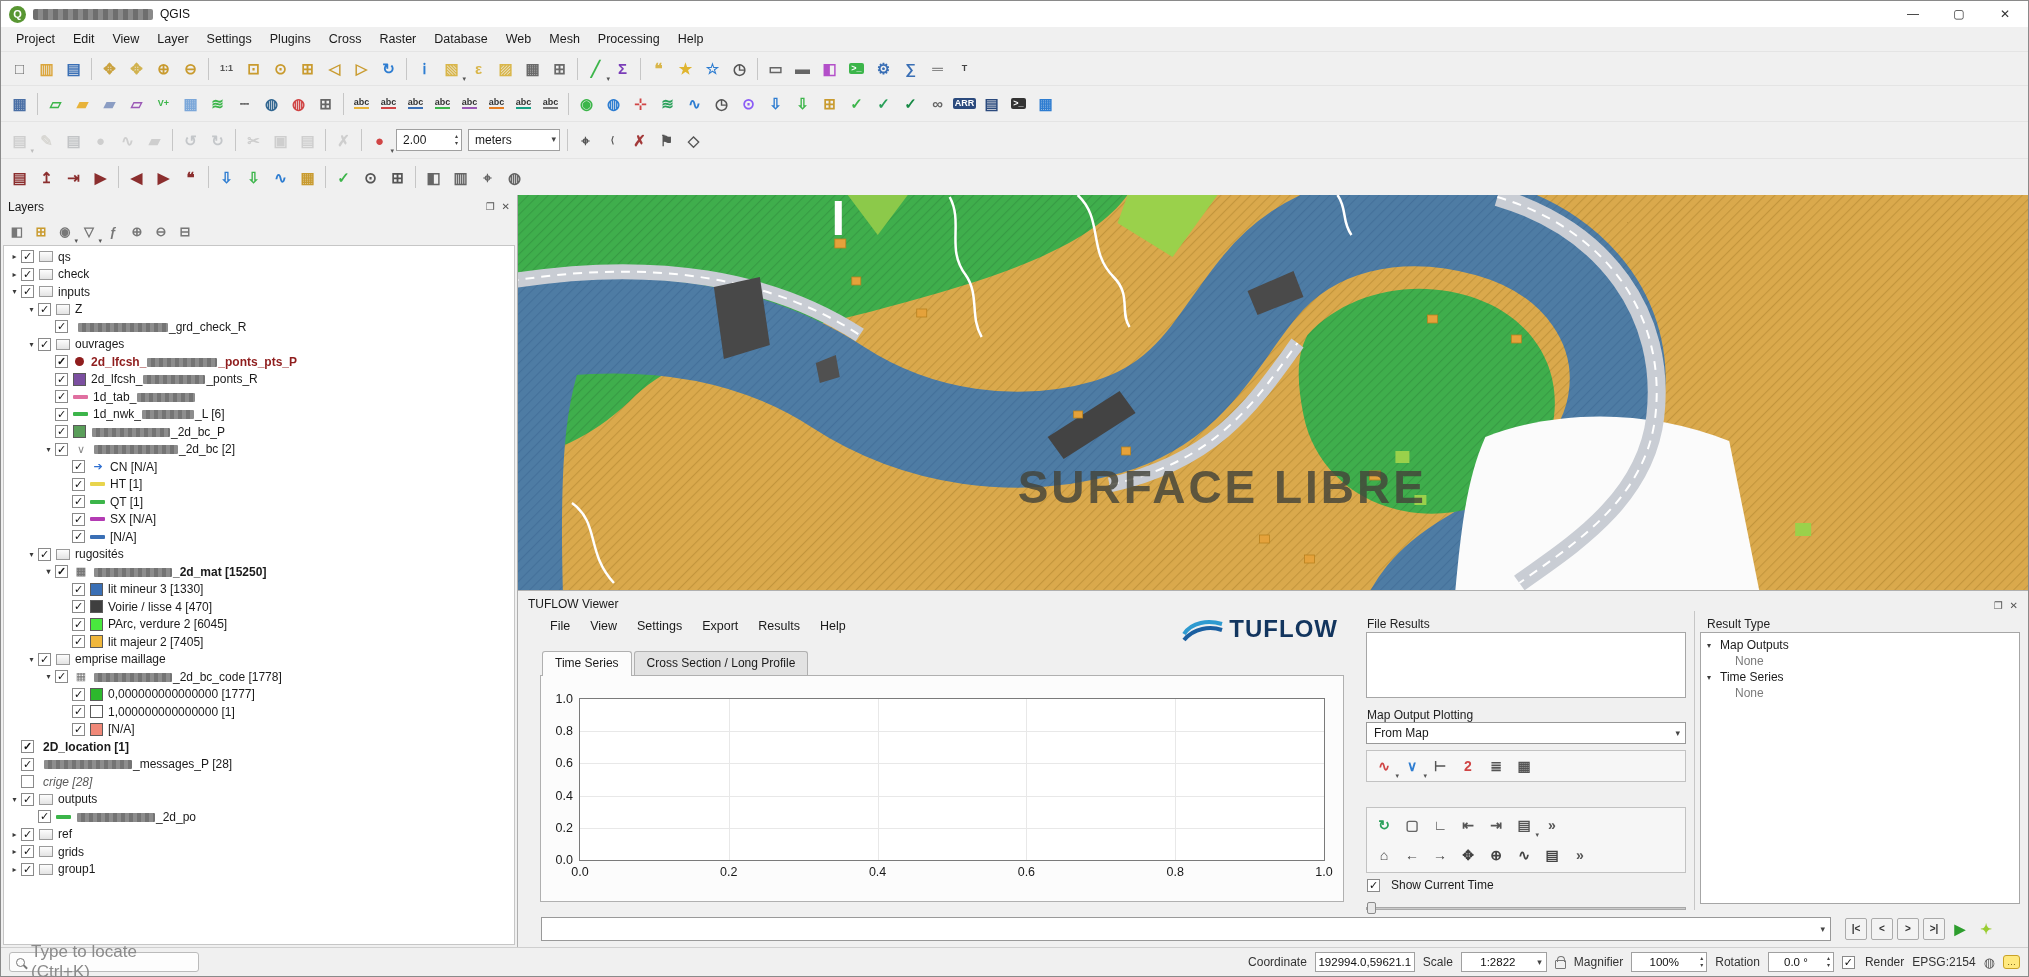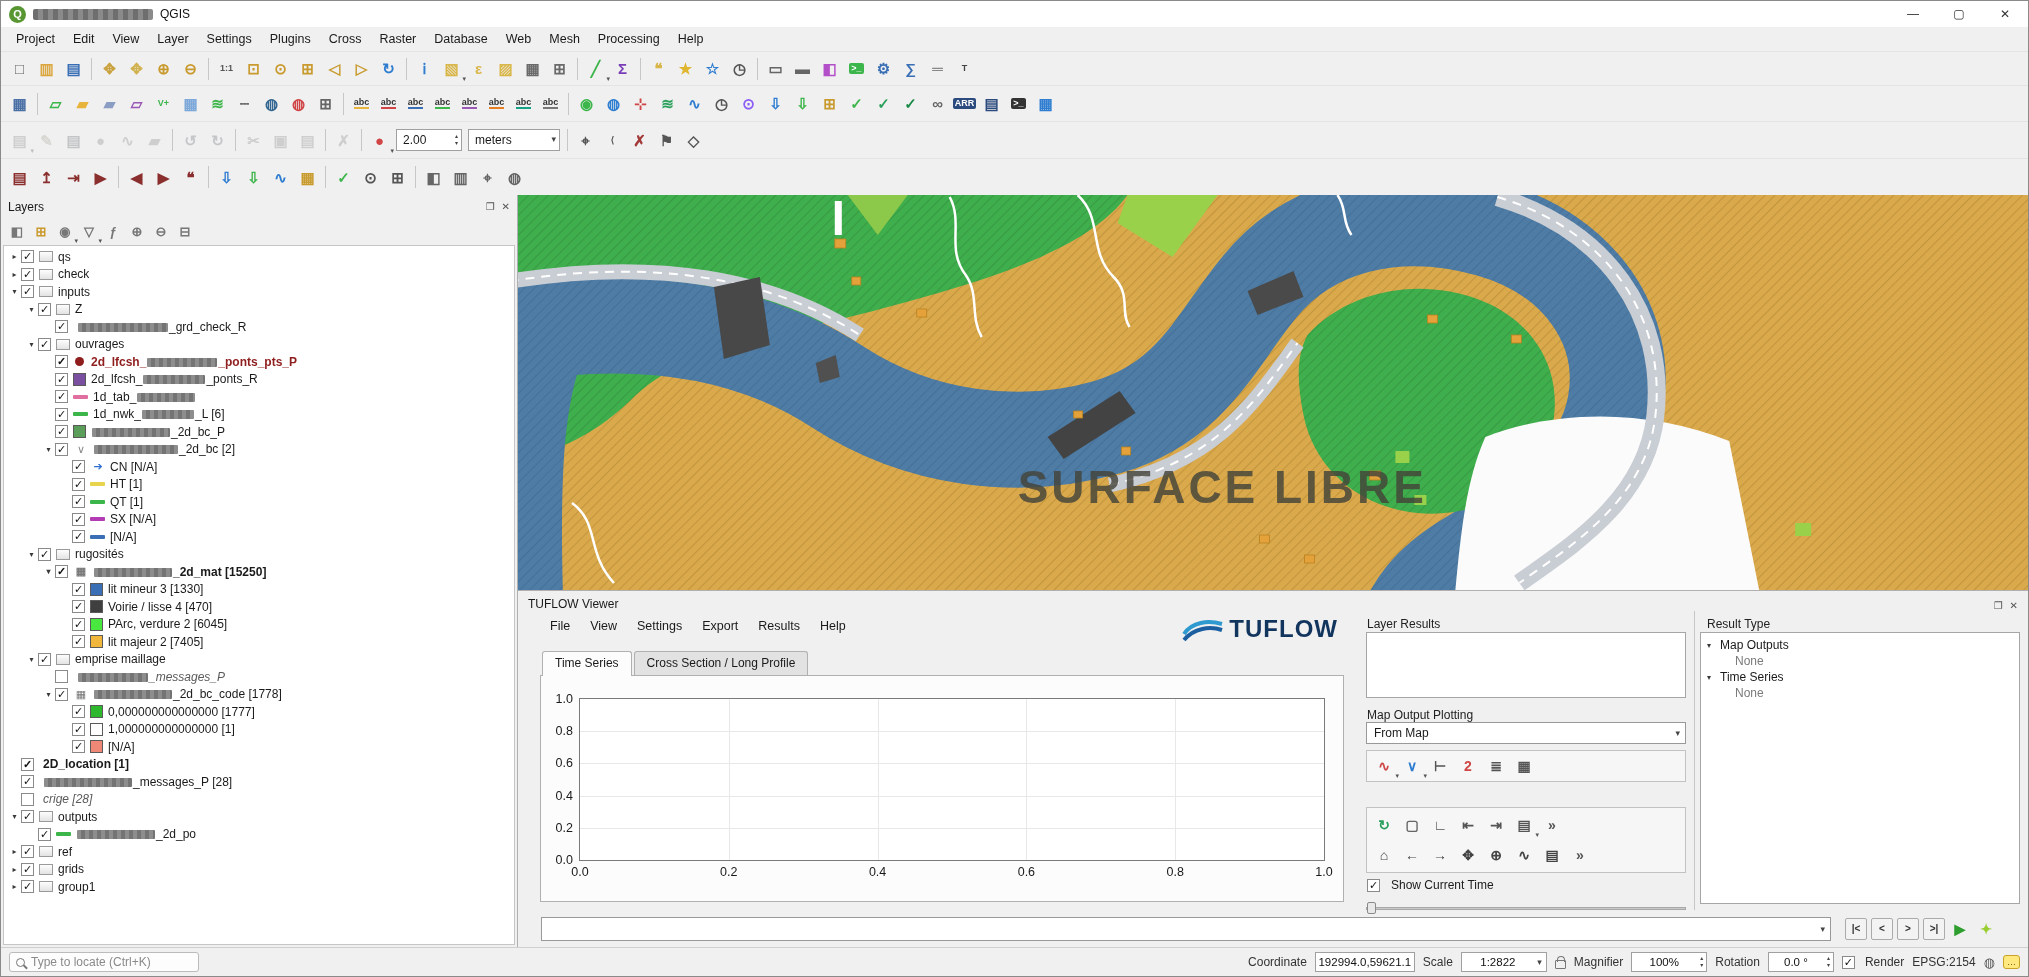--- a/index.html
+++ b/index.html
@@ -103,21 +103,21 @@
   .rtrow.child{padding-left:34px;color:#7a7a7a}
 
   #tf-bottom{height:37px;flex:0 0 auto;display:flex;align-items:center;padding-left:23px;gap:4px}
   #tf-time-combo{width:1290px;flex:0 0 auto;height:24px}
   .pbtn{width:22px;height:22px;border:1px solid #ababab;background:#f3f3f3;display:flex;align-items:center;justify-content:center;font-size:10px;color:#333;border-radius:2px;flex:0 0 auto}
   .pbtn.flat{border:none;background:transparent}
   .pbtn .g{font-weight:bold}
 
   
   #statusbar{height:29px;flex:0 0 auto;display:flex;align-items:center;padding:0 8px;gap:8px;border-top:1px solid #cfcfcf;font-size:12px;color:#333;background:#f0f0f0}
-  #locate{width:190px;height:20px;border:1px solid #bbb;border-radius:3px;background:#fdfdfd;display: flex;align-items:center;padding:0 6px;gap:6px;color:#8a8a8a;font-size:12px;flex:0 0 auto}
+  #locate{width:190px;height:20px;border:1px solid #bbb;border-radius:3px;background:#fdfdfd;display: flex;align-items:center;padding:0 6px;gap:6px;color:#8a8a8a;font-size:17px;flex:0 0 auto}
   .mag{width:9px;height:9px;border:1.5px solid #777;border-radius:50%;position:relative;flex:0 0 auto}
   .mag::after{content:"";position:absolute;width:5px;height:1.5px;background:#777;transform:rotate(45deg);right:-4px;bottom:-2px}
   .sb-field{height:20px;border:1px solid #a0a0a0;background:#fff;display:flex;align-items:center;justify-content:center;padding:0 6px;font-size:11.5px;color:#111;flex:0 0 auto}
   .sb-combo{position:relative;padding-right:18px}
   .sb-combo::after{content:"▾";position:absolute;right:4px;font-size:9px;color:#444}
   .sb-spin{position:relative;padding-right:16px}
   .sb-spin .caret{position:absolute;right:3px;display:flex;flex-direction:column;font-size:6px;color:#444;line-height:1.1}
   .padlock{width:11px;height:9px;border:1px solid #777;border-radius:1px;position:relative;margin-top:4px;flex:0 0 auto}
   .padlock::before{content:"";position:absolute;left:1.5px;top:-5px;width:6px;height:5px;border:1.5px solid #777;border-bottom:none;border-radius:4px 4px 0 0}
   .sbcheck{display:flex;align-items:center;gap:5px}
@@ -698,26 +698,20 @@
             <span class="arr"></span>
             <span class="cb on">✓</span>
             <span class="ic-swatch" style="background: rgb(240, 183, 60);"></span>
             <span class="lab"><span>lit majeur 2 [7405]</span></span>
           </div>
           <div class="trow" style="padding-left: 21px;">
             <span class="arr">▾</span>
             <span class="cb on">✓</span>
             <span class="ic-group"></span>
             <span class="lab"><span>emprise maillage</span></span>
-          </div>
-          <div class="trow italic" style="padding-left: 38px;">
-            <span class="arr"></span>
-            <span class="cb"></span>
-            <span class="ic-none"></span>
-            <span class="lab"><span class="redact" style="width: 70px;"></span><span>_messages_P</span></span>
           </div>
           <div class="trow" style="padding-left: 38px;">
             <span class="arr">▾</span>
             <span class="cb on">✓</span>
             <span class="ic-glyph" style="color: rgb(119, 119, 119);">▦</span>
             <span class="lab"><span class="redact" style="width: 78px;"></span><span>_2d_bc_code [1778]</span></span>
           </div>
           <div class="trow" style="padding-left: 55px;">
             <span class="arr"></span>
             <span class="cb on">✓</span>
@@ -902,21 +896,21 @@
                   <div class="gridline-h" style="top: 40%;"></div>
                   <div class="ytick" style="top: 40%;">0.6</div>
                   <div class="gridline-h" style="top: 20%;"></div>
                   <div class="ytick" style="top: 20%;">0.8</div>
                   <div class="ytick" style="top: 0%;">1.0</div>
                 </div>
             </div>
           </div>
 
           <div id="tf-mid">
-            <div class="mid-label" style="top:6px">Layer Results</div>
+            <div class="mid-label" style="top:6px">File Results</div>
             <div id="tf-openresults-box"></div>
             <div class="mid-label" style="top:97px">Map Output Plotting</div>
             <div id="tf-frommap" class="combo">
               <span>From Map</span>
             </div>
             <div id="tf-box1" class="midbox">
                 <div class="tbicon">
                   <span class="g" style="color: rgb(208, 69, 69);">∿</span>
                   <span class="dd">▾</span>
                 </div>

